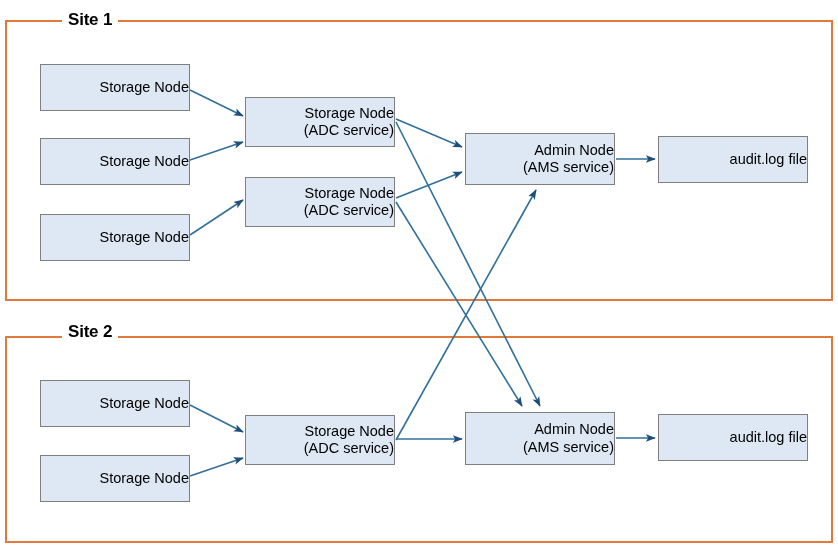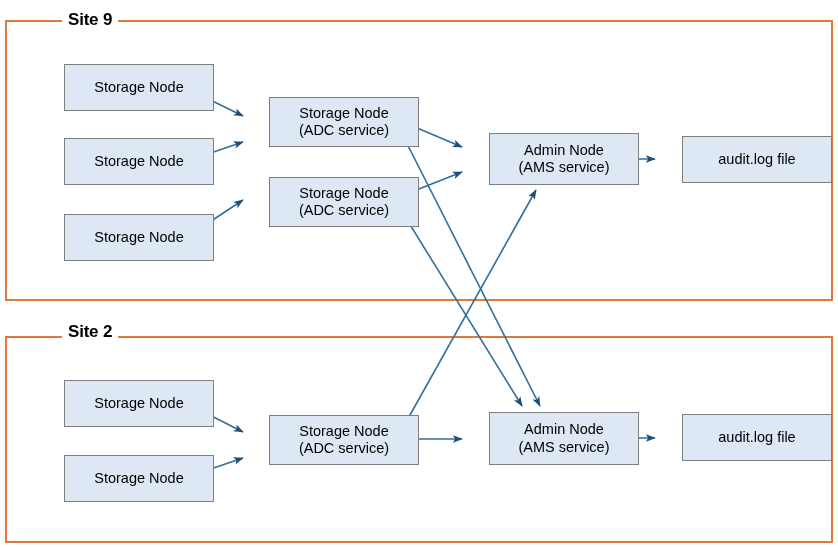--- a/index.html
+++ b/index.html
@@ -42,39 +42,38 @@
     white-space: nowrap;
     letter-spacing: -0.2px;
   }
   .node {
     position: absolute;
     box-sizing: border-box;
     background: #DEE8F4;
     border: 1.5px solid #7F7F7F;
     display: flex;
     flex-direction: column;
-    align-items: center;
+    align-items: flex-end;
     justify-content: center;
     color: #000000;
     font-size: 14.5px;
     line-height: 1.18;
     text-align: center;
     white-space: nowrap;
-    margin-left: 24px;
   }
   .node .l2 { display: block; }
 </style>
 </head>
 <body>
 
 <div id="canvas">
 
   <div id="frames">
       <div class="site-frame" style="left: 5px; top: 20px; width: 828px; height: 281px; border-color: rgb(226, 121, 60);"></div>
-      <div class="site-label" style="left: 62px; top: 11px;">Site 9</div>
+      <div class="site-label" style="left: 62px; top: 11px;">Site 1</div>
       <div class="site-frame" style="left: 5px; top: 336px; width: 828px; height: 207px; border-color: rgb(226, 121, 60);"></div>
       <div class="site-label" style="left: 62px; top: 323px;">Site 2</div>
     </div>
 
   <svg class="layer" id="arrows" viewBox="0 0 838 547" xmlns="http://www.w3.org/2000/svg">
     <defs>
       <marker id="ah" markerWidth="11" markerHeight="11" refX="9.2" refY="4.0" orient="auto" markerUnits="userSpaceOnUse">
         <path d="M0,0.2 L10,4.0 L0,7.8 L2.4,4.0 Z" fill="#1F4E79"></path>
       </marker>
     </defs>

